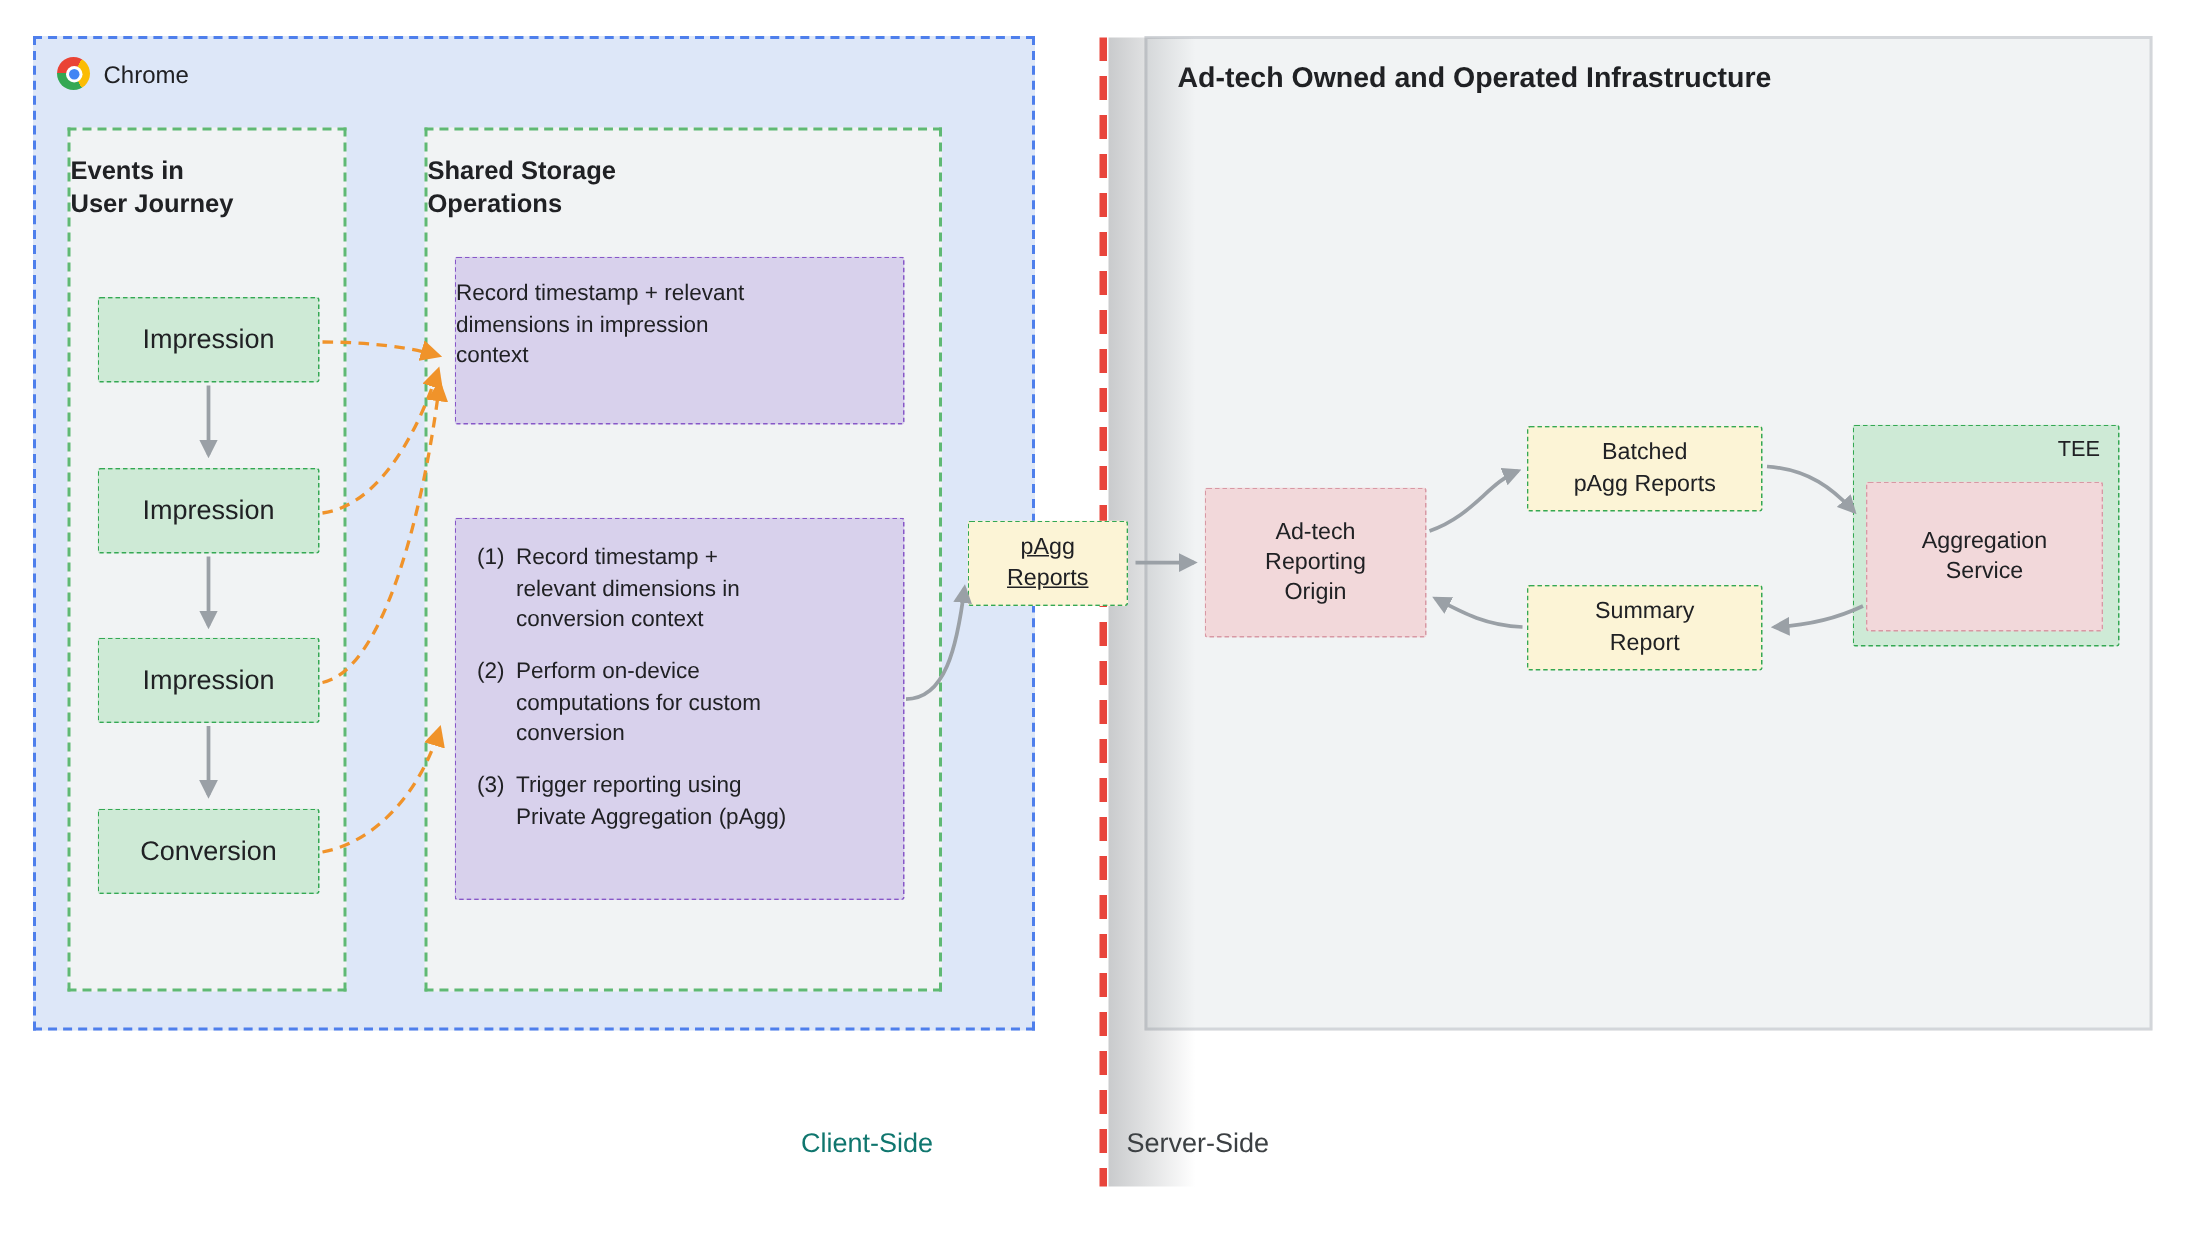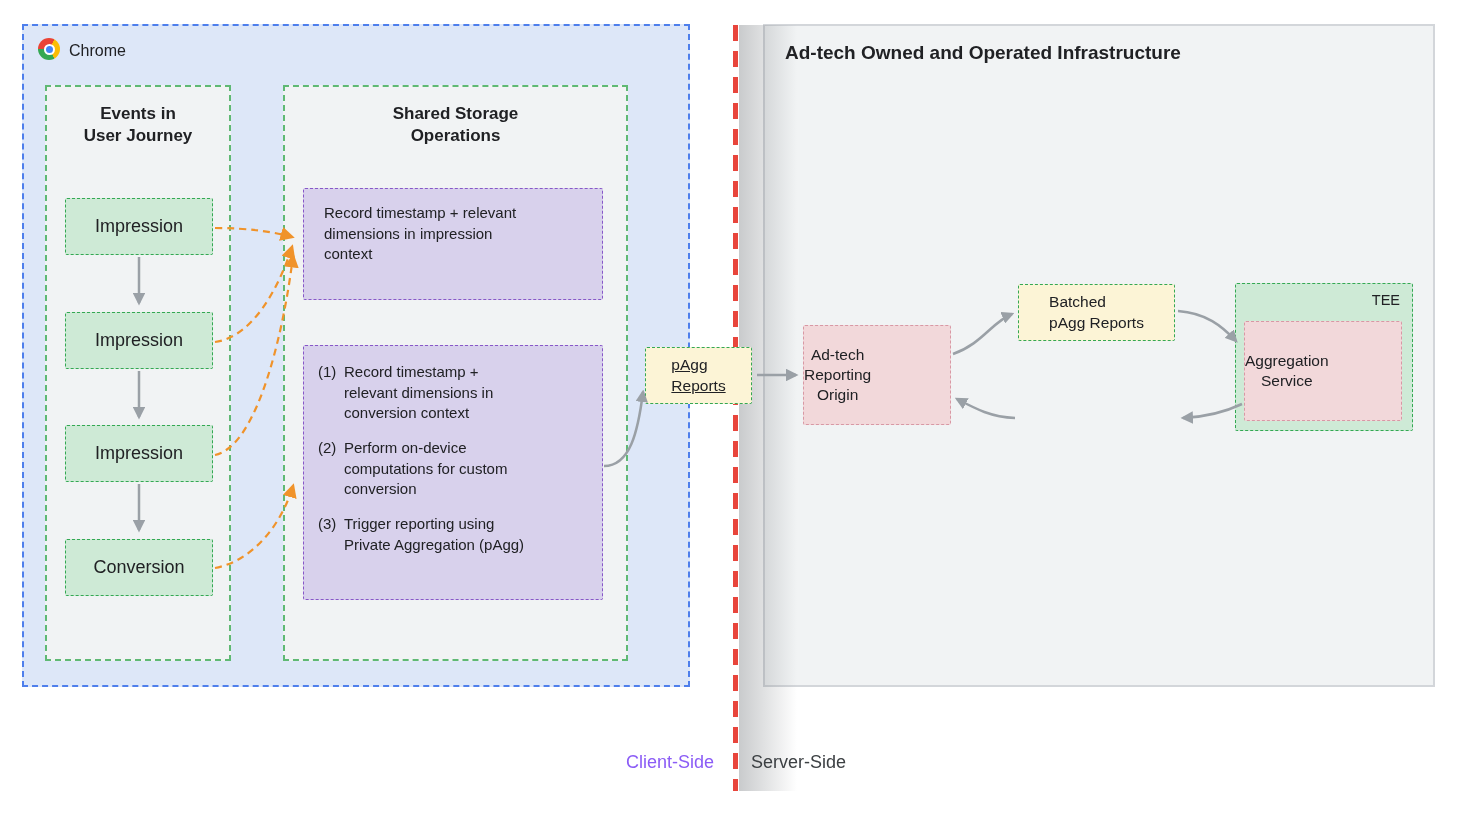--- a/index.html
+++ b/index.html
@@ -16,58 +16,58 @@
   .chrome-header { position:absolute; left:14px; top:12px; display:flex; align-items:flex-end; gap:9px; }
   .chrome-logo { position:relative; width:22px; height:22px; border-radius:50%;
     background:conic-gradient(from 270deg, #ea4335 0deg 120deg, #fbbc04 120deg 240deg, #34a853 240deg 360deg); }
   .chrome-logo::before { content:""; position:absolute; inset:5.5px; background:#fff; border-radius:50%; }
   .chrome-logo::after { content:""; position:absolute; inset:7.5px; background:#4285f4; border-radius:50%; }
   .chrome-label { font-size:16px; color:#202124; }
 
   .panel { position:absolute; background:#f1f3f4; border:2px dashed #5fb974; }
   #events-panel { left:21px; top:59px; width:186px; height:576px; }
   #storage-panel { left:259px; top:59px; width:345px; height:576px; }
-  .panel-title { margin:16px auto 0; text-align:center; font-weight:bold; font-size:17px;
+  .panel-title { margin:16px auto 0; font-weight:bold; font-size:17px;
     line-height:1.3; color:#202124; }
 
   .event-box { position:absolute; left:18px; width:148px; height:57px;
     background:#ceead6; border:1.5px dashed #34a853; border-radius:2px;
     display:flex; align-items:center; justify-content:center; font-size:18px; }
   #event-1 { top:111px; } #event-2 { top:225px; } #event-3 { top:338px; } #event-4 { top:452px; }
 
   .purple-box { position:absolute; left:18px; width:300px;
     background:#d8d1ec; border:1.5px dashed #8757c8; border-radius:2px; font-size:15px; line-height:1.38; }
-  #op-impression { top:101px; height:112px; padding:14px 20px; }
+  #op-impression { top:84px; height:112px; padding:14px 0; }
   #op-conversion { top:258px; height:255px; padding:16px 14px; }
   .op-item { display:flex; margin-bottom:14px; }
   .op-num { flex:0 0 26px; }
   .op-text { flex:1; }
 
   
   #divider-gradient { position:absolute; left:739px; top:25px; width:58px; height:766px;
     background:linear-gradient(to right, rgba(100,105,110,0.35), rgba(100,105,110,0)); }
   #divider-line { position:absolute; left:733px; top:25px; width:5px; height:766px;
     background:repeating-linear-gradient(to bottom, #e8453c 0 16px, transparent 16px 26px); }
-  #client-label { position:absolute; left:554px; top:752px; width:160px; text-align:right;
-    font-size:18px; color:#8b5cf6; }
+  #client-label { position:absolute; left:534px; top:752px; width:160px; 
+    font-size:18px; color:#0f766e; }
   #server-label { position:absolute; left:751px; top:752px; font-size:18px; color:#3c4043; }
 
   
   .yellow-box { background:#fcf4d6; border:1.5px dashed #34a853; border-radius:2px;
-    display:flex; align-items:center; justify-content:center; 
+    display:flex; align-items:center; justify-content:center; text-align:center;
     font-size:15.5px; line-height:1.3; }
   #pagg-box { position:absolute; left:645px; top:347px; width:107px; height:57px;text-decoration:underline; }
 
   
   #server-container { position:absolute; left:763px; top:24px; width:672px; height:663px;
     background:#f1f3f4; border:2px solid #d3d6da; }
   #server-title { position:absolute; left:20px; top:16px; font-size:19px; font-weight:bold; color:#202124; }
 
   .pink-box { background:#f2d8da; border:1.5px dashed #d898a4; border-radius:2px;
-    display:flex; align-items:center; text-align:center;
+    display:flex; align-items:center; justify-content:center; text-align:center;
     font-size:15.5px; line-height:1.3; }
   #origin-box { position:absolute; left:38px; top:299px; width:148px; height:100px; }
   #batched-box { position:absolute; left:253px; top:258px; width:157px; height:57px; }
   #summary-box { position:absolute; left:253px; top:364px; width:157px; height:57px; }
 
   #tee-box { position:absolute; left:470px; top:257px; width:178px; height:148px;
     background:#ceead6; border:1.5px dashed #34a853; border-radius:2px; }
   #tee-label { position:absolute; top:8px; right:12px; font-size:14.5px; color:#202124; }
   #agg-box { position:absolute; left:8px; top:37px; width:158px; height:100px; }
 
@@ -133,20 +133,24 @@
       <span class="prewrap">Ad-tech
 Reporting
 Origin</span>
     </div>
 
     <div id="batched-box" class="yellow-box">
       <span class="prewrap">Batched
 pAgg Reports</span>
     </div>
 
+    <div id="summary-box" class="yellow-box">
+      <span class="prewrap">Summary
+Report</span>
+    </div>
 
     <div id="tee-box">
       <div id="tee-label">TEE</div>
       <div id="agg-box" class="pink-box">
         <span class="prewrap">Aggregation
 Service</span>
       </div>
     </div>
   </div>
 

